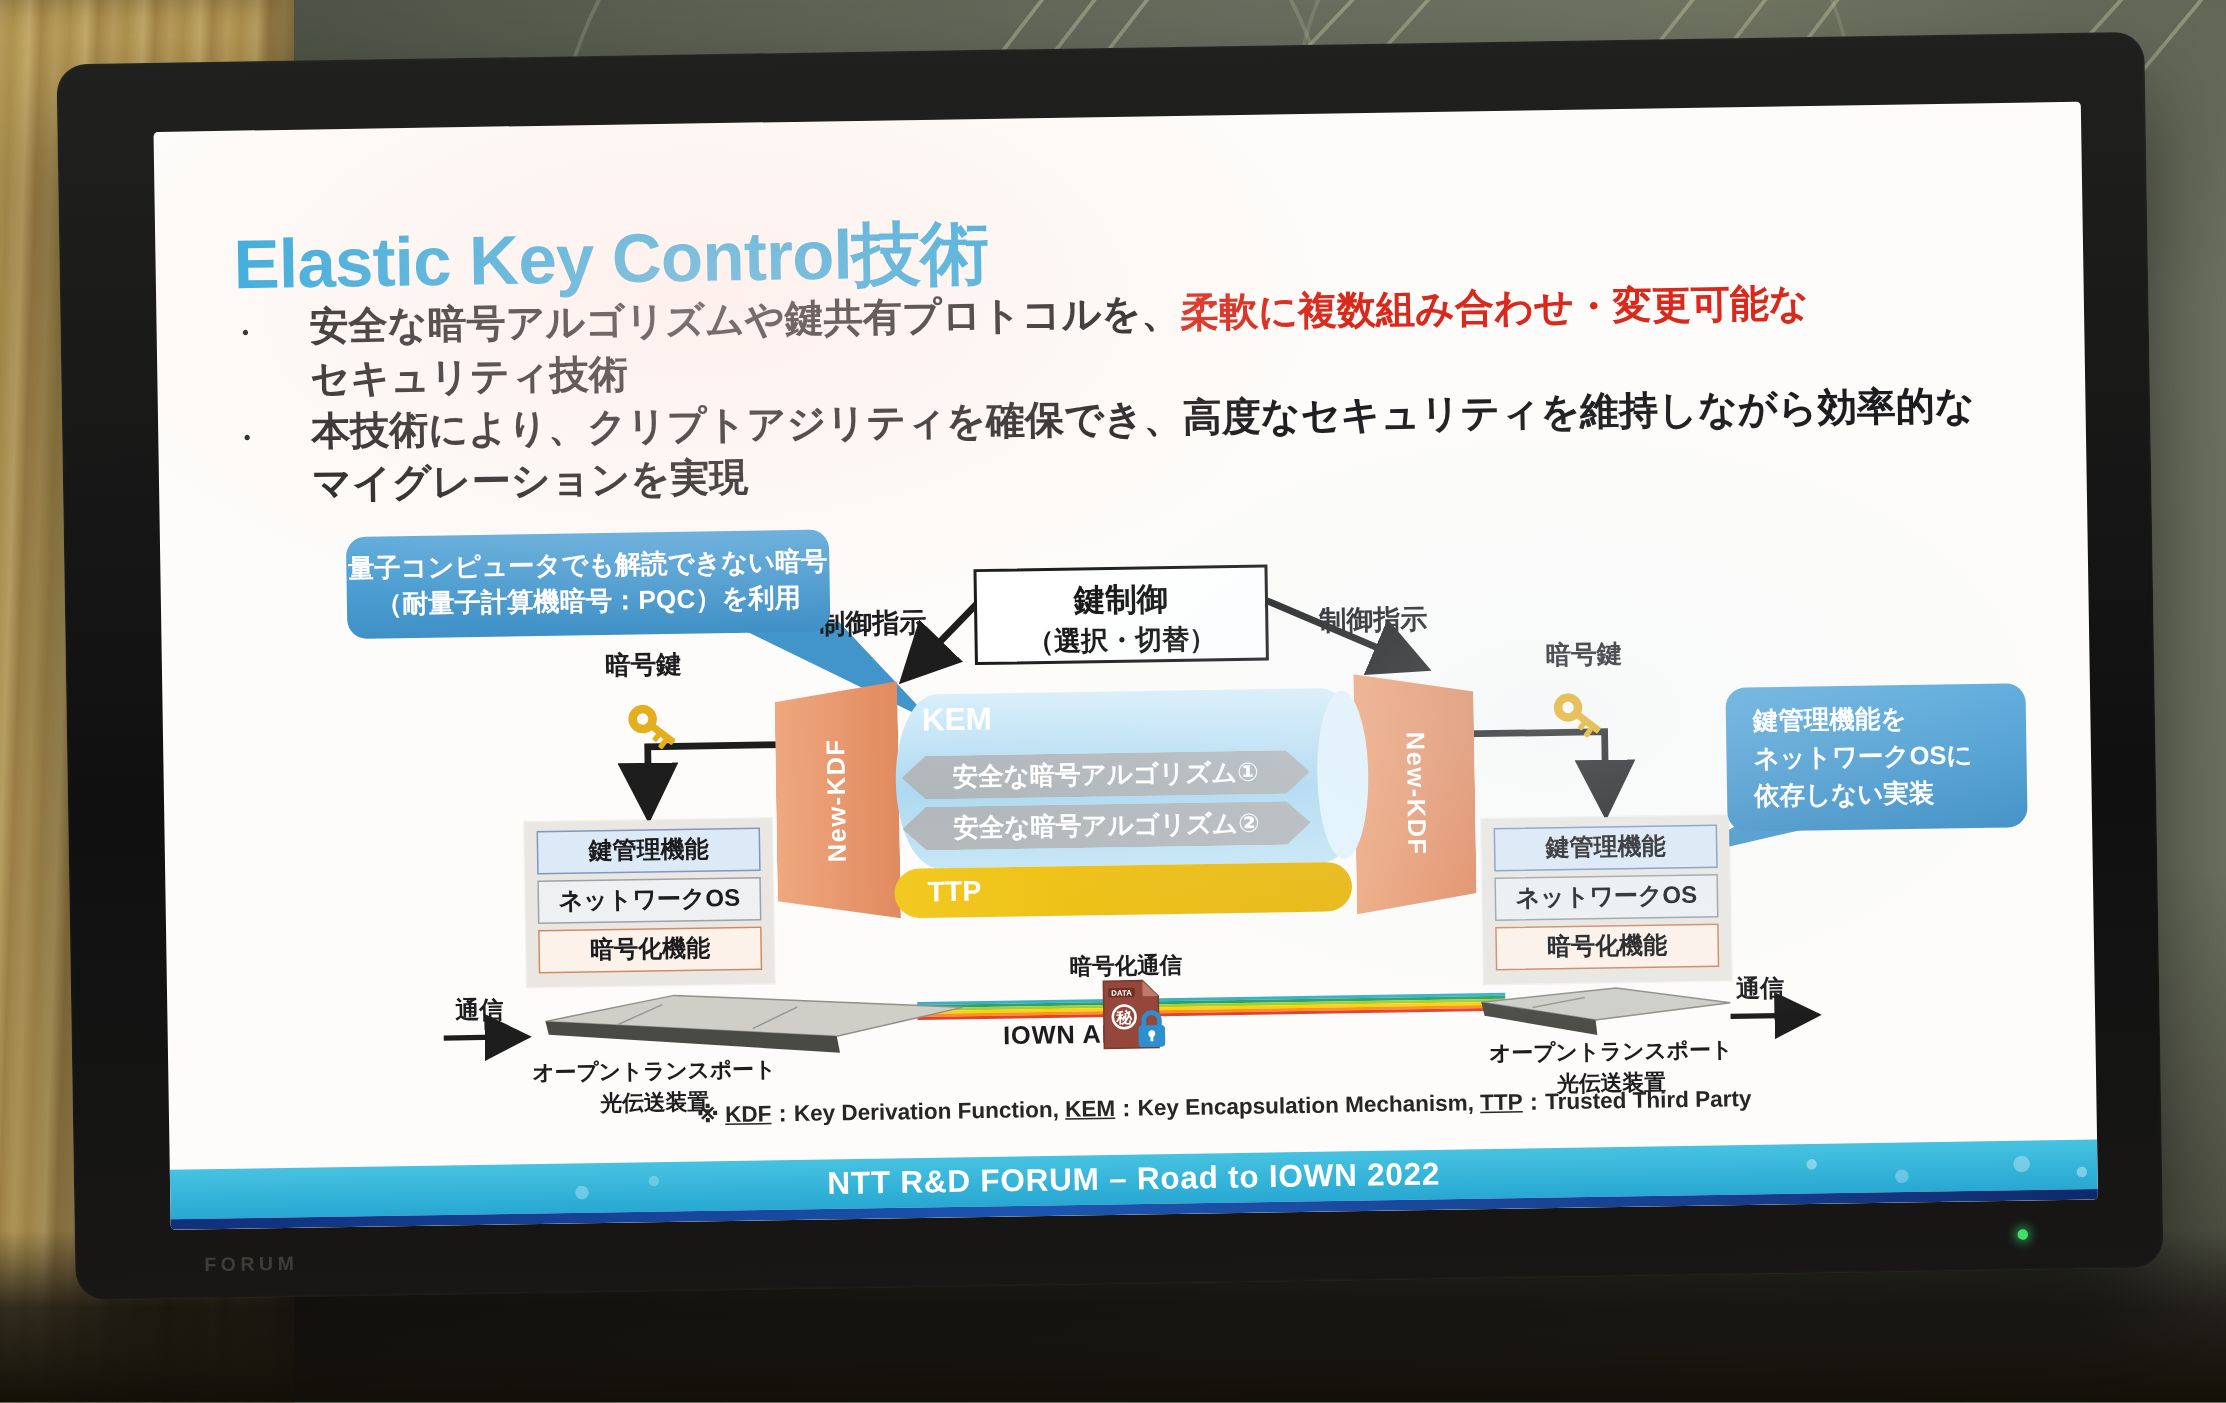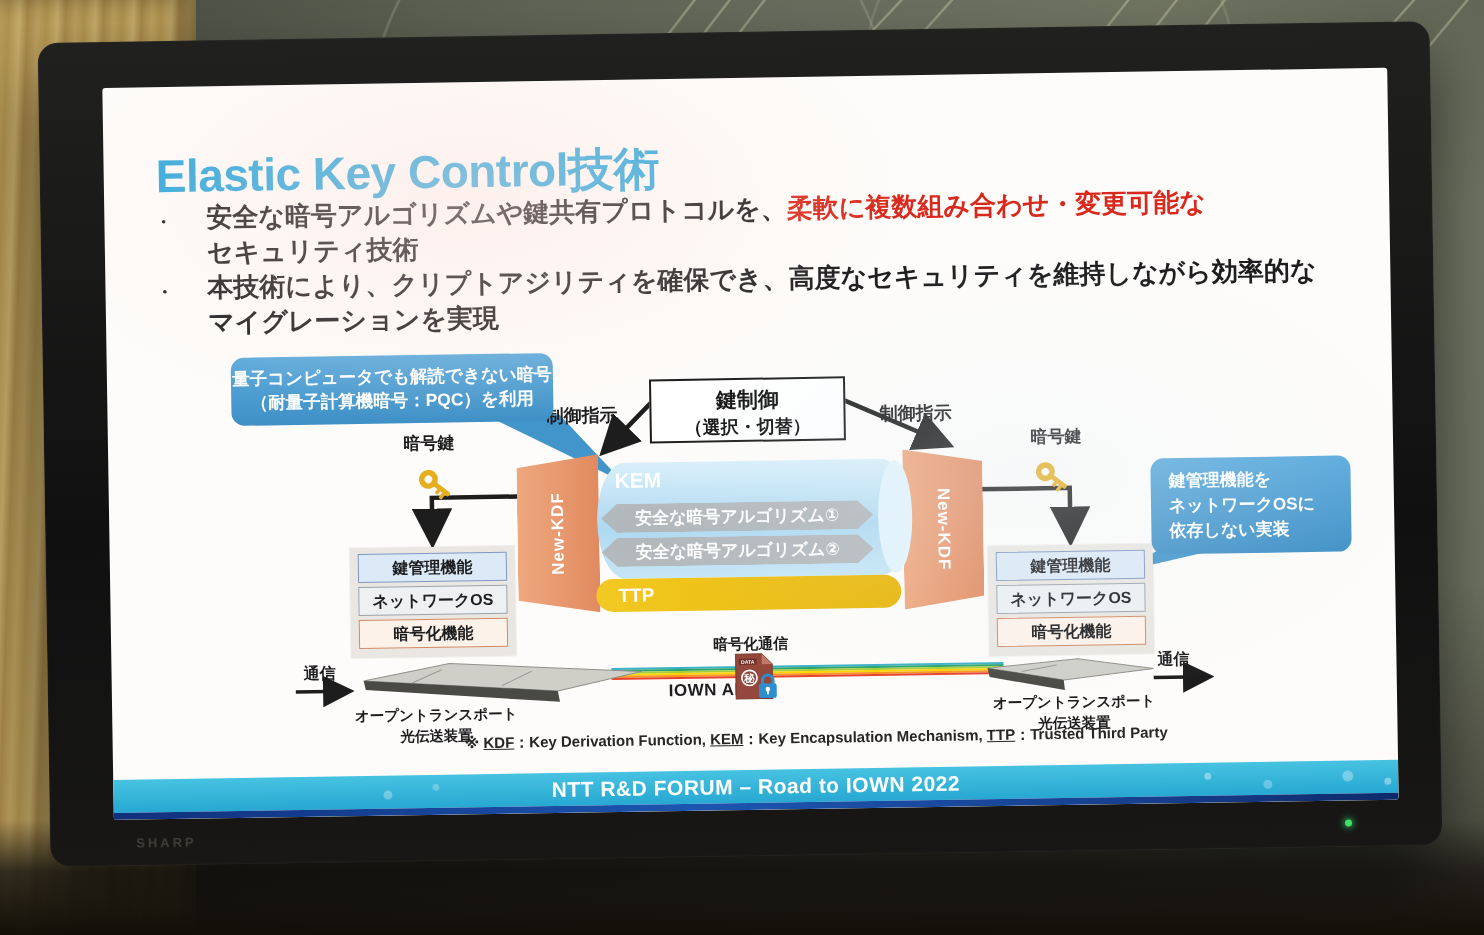--- a/index.html
+++ b/index.html
@@ -322,15 +322,15 @@
       <span>※ </span><span class="u">KDF</span><span>：Key Derivation Function, </span><span class="u">KEM</span><span>：Key Encapsulation Mechanism, </span><span class="u">TTP</span><span>：Trusted Third Party</span>
     </div>
 
     <div class="footer-band">NTT R&amp;D FORUM – Road to IOWN 2022</div>
     <div class="footer-dots"></div>
     <div class="footer-navy"></div>
 
     <div class="glare"></div>
   </div>
 
-  <div class="brand">SHARP</div>
+  <div class="brand">FORUM</div>
   <div class="led"></div>
 </div>
 
 </body></html>

